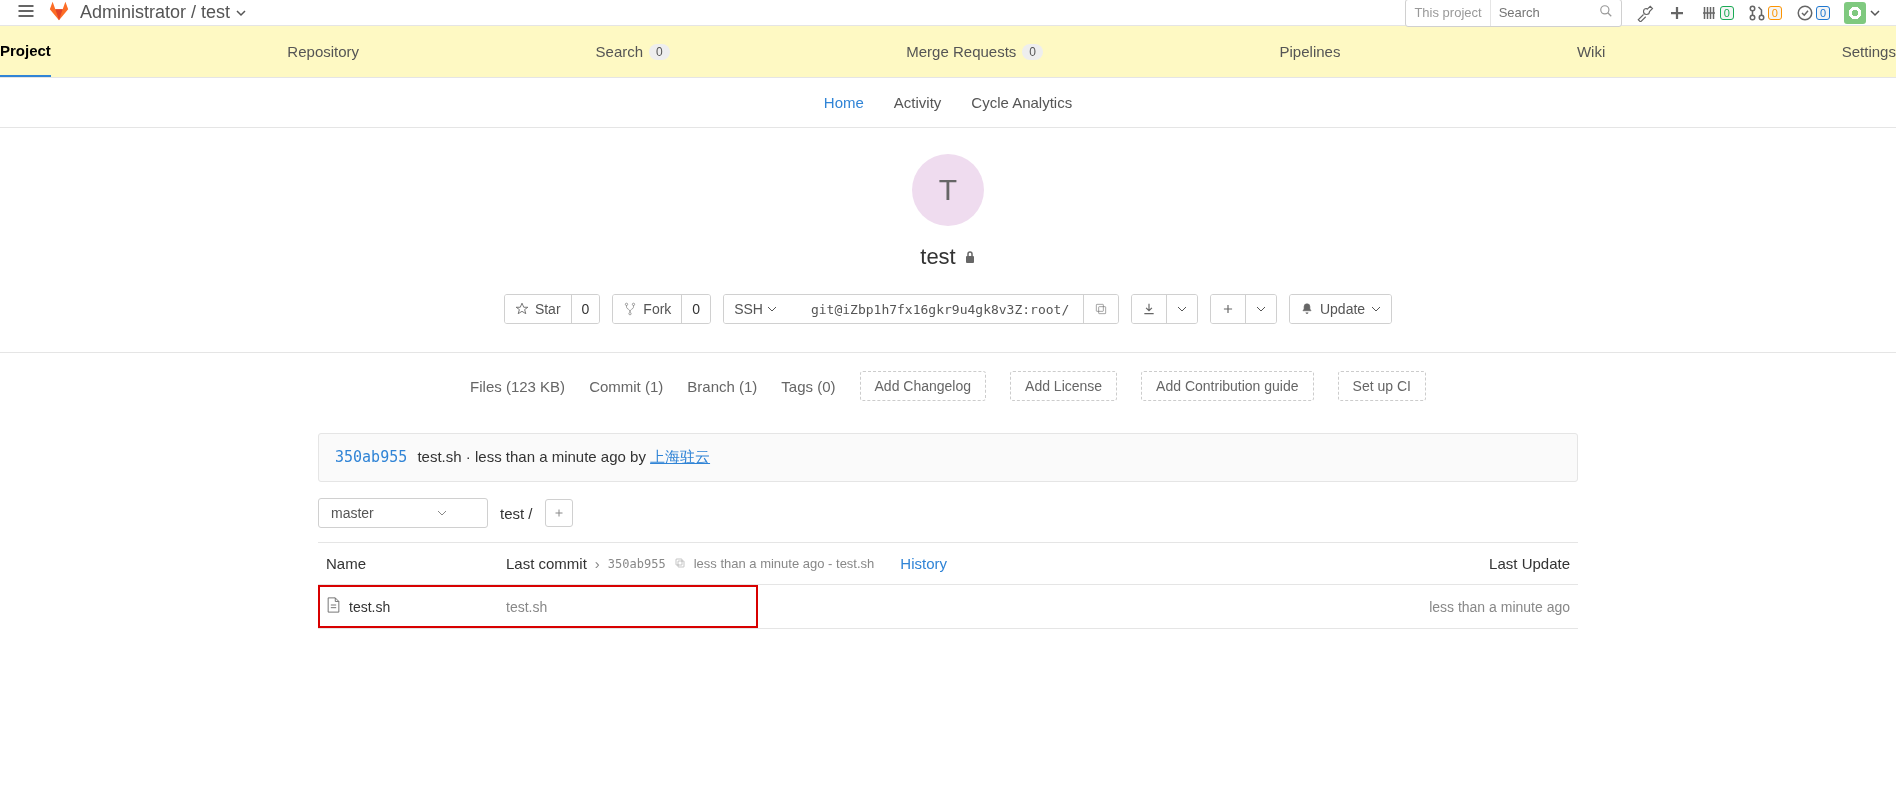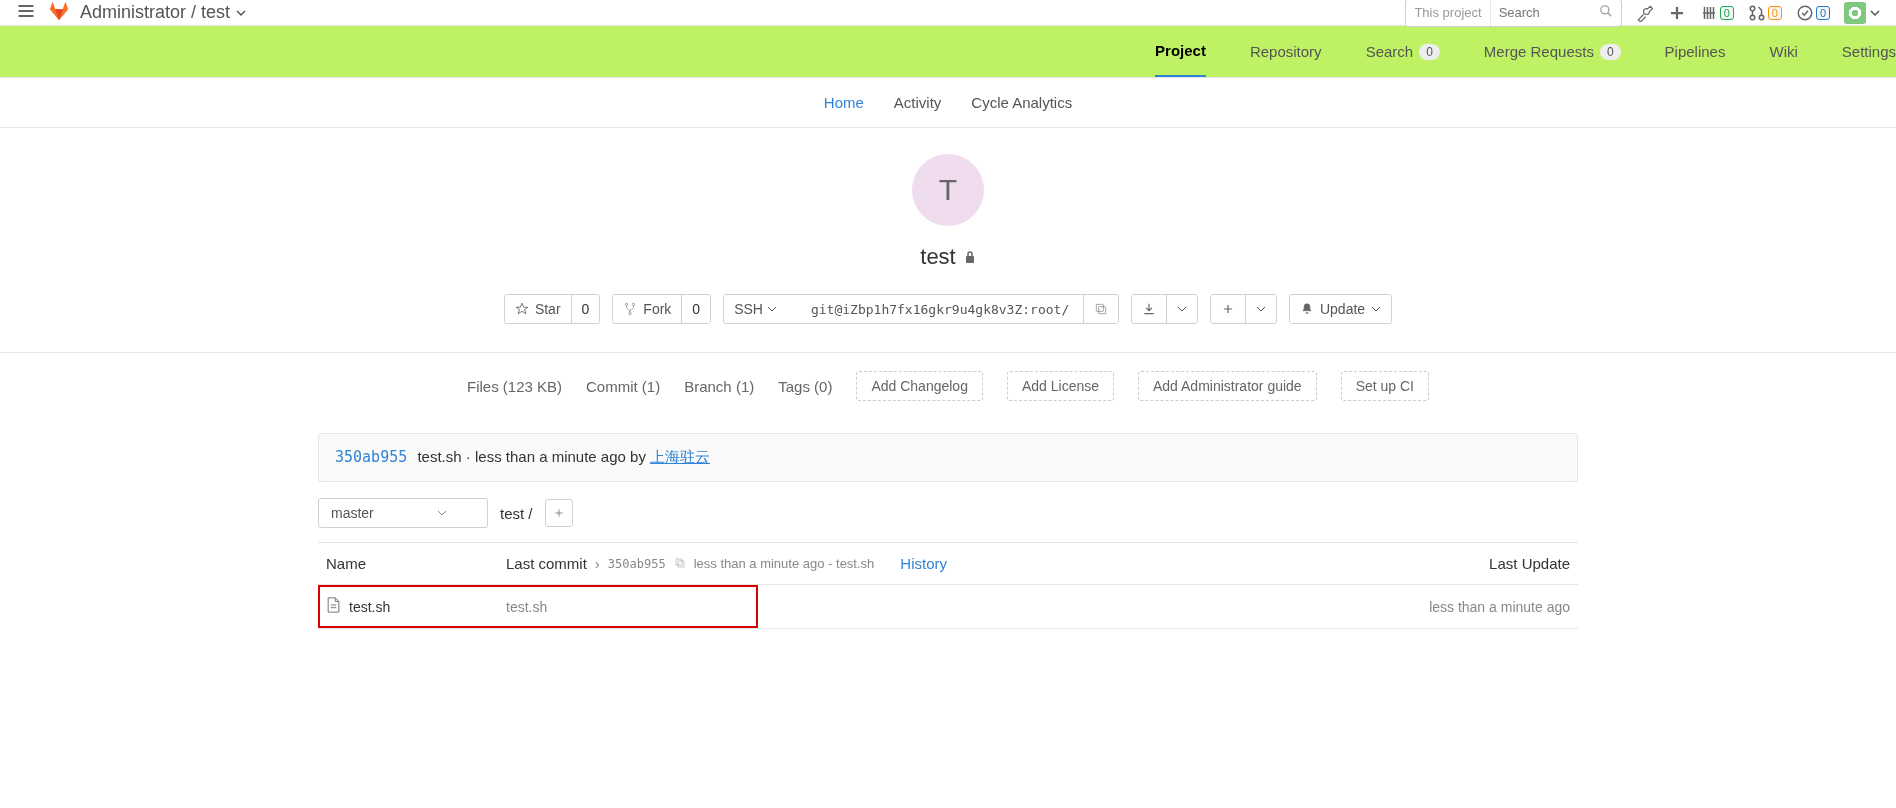--- a/index.html
+++ b/index.html
@@ -18,21 +18,21 @@
     .search-box input { border: none; outline: none; padding: 0 8px; width: 100px; font-size: 13px; }
     .search-box .search-icon { padding: 0 8px; color: #999; }
     .header-icon { cursor: pointer; display: flex; align-items: center; color: #666; }
     .header-icon svg { width: 18px; height: 18px; }
     .icon-badge { display: flex; align-items: center; gap: 2px; }
     .icon-badge .badge-count { font-size: 11px; background: #f5f5f5; border: 1px solid #ccc; border-radius: 3px; padding: 0 3px; }
     .avatar-drop { display: flex; align-items: center; gap: 4px; cursor: pointer; }
     .avatar-small { width: 22px; height: 22px; border-radius: 3px; background: radial-gradient(circle, #7fc97f 20%, #fff 20%, #fff 40%, #7fc97f 40%); }
     
     
-    .main-nav { display: flex; justify-content: flex-end; gap: 44px; border-bottom: 1px solid #e5e5e5; height: 52px; align-items: center; background: #bef264; }
+    .main-nav { display: flex; justify-content: space-between; gap: 28px; border-bottom: 1px solid #e5e5e5; height: 52px; align-items: center; background: #fef9c3; }
     .main-nav .nav-item { color: #555; font-size: 15px; cursor: pointer; height: 100%; display: flex; align-items: center; gap: 6px; }
     .main-nav .nav-item.active { color: #000; font-weight: 600; border-bottom: 2px solid #3084d6; }
     .nav-count { background: #eee; border-radius: 10px; padding: 1px 7px; font-size: 12px; color: #555; }
     
     
     .sub-nav { display: flex; justify-content: center; gap: 30px; height: 50px; align-items: center; border-bottom: 1px solid #e5e5e5; }
     .sub-nav .sub-item { color: #555; font-size: 15px; cursor: pointer; }
     .sub-nav .sub-item.active { color: #3084d6; }
     
     
@@ -272,21 +272,21 @@
   </div>
 </div>
 
 <div class="stats-row">
   <span class="stat-link">Files (123 KB)</span>
   <span class="stat-link">Commit (1)</span>
   <span class="stat-link">Branch (1)</span>
   <span class="stat-link">Tags (0)</span>
   <button class="dashed-btn">Add Changelog</button>
   <button class="dashed-btn">Add License</button>
-  <button class="dashed-btn">Add Administrator guide</button>
+  <button class="dashed-btn">Add Contribution guide</button>
   <button class="dashed-btn">Set up CI</button>
 </div>
 
 <div class="content">
 
   <div class="commit-banner">
     <a class="sha">350ab955</a>
     <span>test.sh</span><span> · </span><span>less than a minute ago by </span><a class="author-link">上海驻云</a>
   </div>
 

